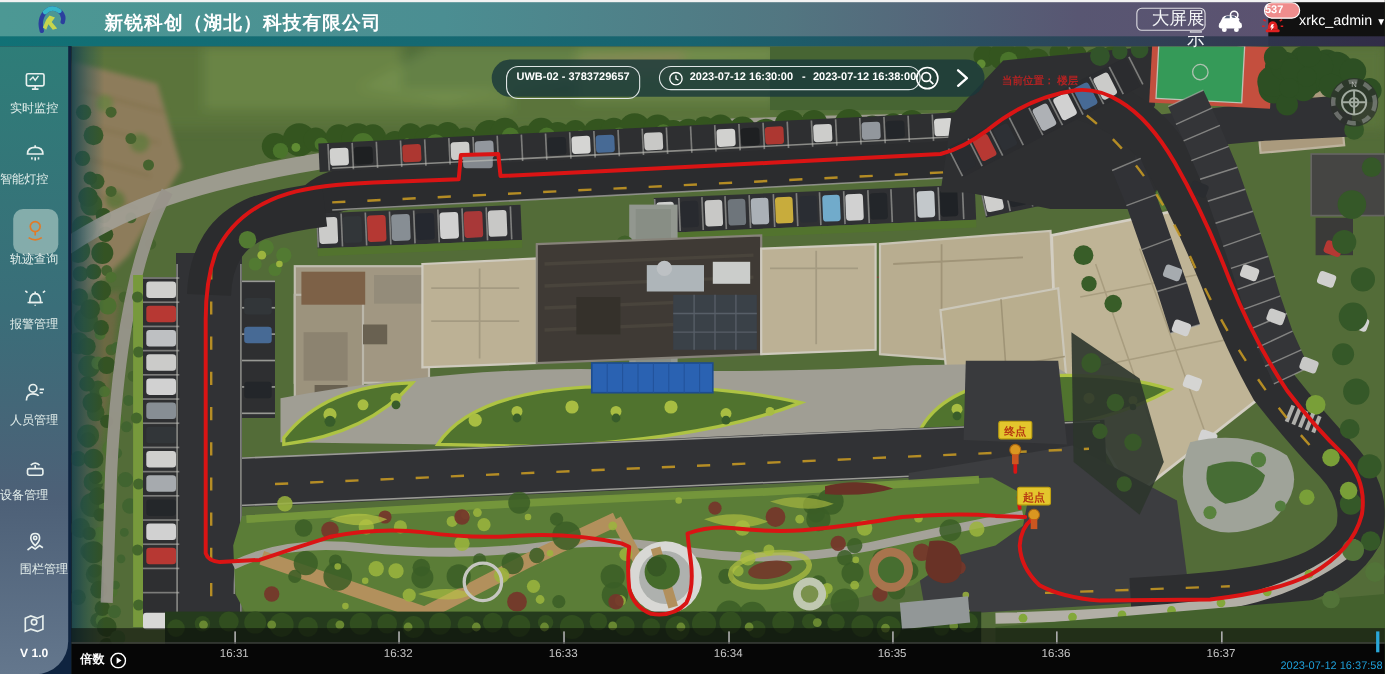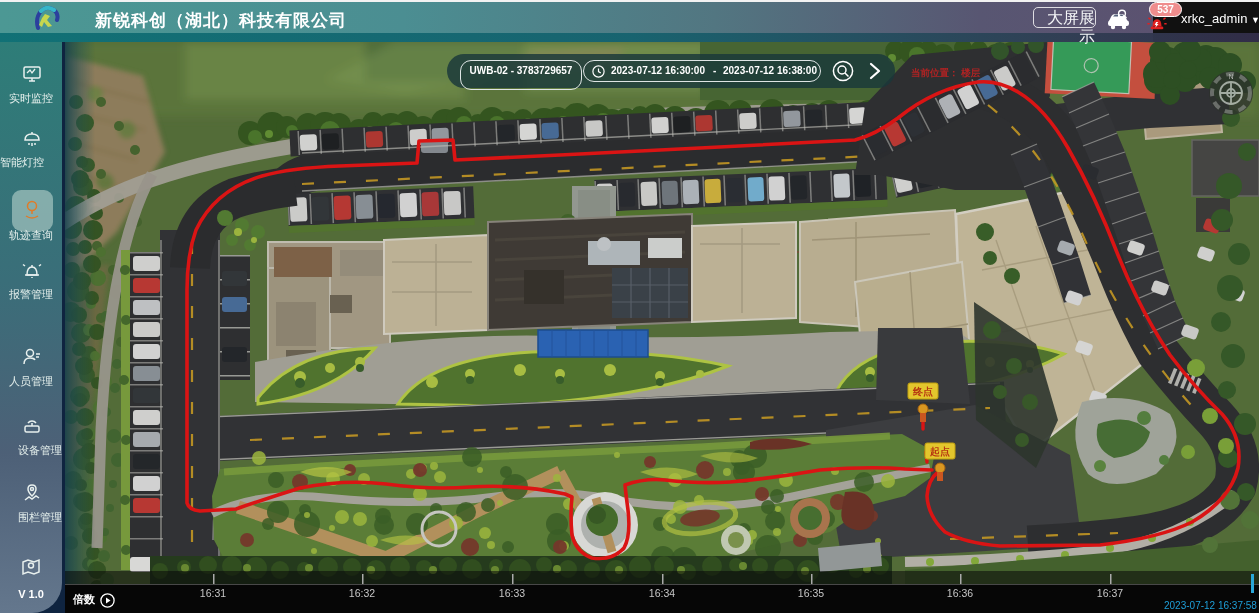--- a/index.html
+++ b/index.html
@@ -872,21 +872,21 @@
     <path d="M19.5 7 L21.5 9" stroke="#fff" stroke-width="1.4"></path>
   </svg>
 
   <svg class="abs" style="left:1147px;top:12px" width="20" height="20" viewBox="0 0 22 22">
     <path d="M6 16 Q6 8 11 8 Q16 8 16 16 Z" fill="#e02020"></path>
     <rect x="4" y="16" width="14" height="3" rx="1.5" fill="#e02020"></rect>
     <path d="M11 5 v-3 M4 8 l-2.4 -1.6 M18 8 l2.4 -1.6 M3 13 h-2.6 M19 13 h2.6" stroke="#e02020" stroke-width="1.6"></path>
     <path d="M10 11 l2.5 0 -1.8 2.2 2 0 -3.6 4 1 -3 -1.6 0 z" fill="#fff"></path>
   </svg>
 
-  <div class="abs" style="left:1149px;top:2px;width:33px;height:15px;background:#ef8d8d;border:1px solid #fff;border-radius:8px;color:#fff;font-size:10px;font-weight:bold;text-align:center;line-height:13px">537</div>
+  <div class="abs" style="left:1149px;top:2px;width:33px;height:15px;background:#ef8d8d;border:1px solid #fff;border-radius:8px;color:#fff;font-size:10px;font-weight:bold;text-align:left;line-height:13px">537</div>
 
   <div class="abs" style="left:1181px;top:11px;font-size:13px;color:#fff;white-space:nowrap">xrkc_admin <span style="font-size:9px">▼</span></div>
 </div>
 
 <div class="abs" style="left:0;top:42px;width:65px;height:571px;background:#0f2440"></div>
 
 <div class="abs" style="left:0;top:42px;width:62px;height:571px;border-bottom-right-radius:30px;background:linear-gradient(180deg,#2e7d78 0%,#3a6e79 42%,#4d6077 72%,#64778d 100%)">
 <div class="abs" style="left:21px;top:21px"><svg width="22" height="22" viewBox="0 0 22 22" fill="none" stroke="#e8f0ee" stroke-width="1.5">
         <rect x="3" y="4" width="16" height="11" rx="1.5"></rect>
         <path d="M6 10 l3 -3 2 3 3 -4" stroke-width="1.3"></path>
@@ -913,39 +913,39 @@
     <div class="abs" style="left:21px;top:304px"><svg width="22" height="22" viewBox="0 0 22 22" fill="none" stroke="#e8f0ee" stroke-width="1.5">
         <circle cx="9" cy="7" r="3.5"></circle>
         <path d="M3 18 q0 -6 6 -6 q4 0 5 2"></path>
         <path d="M15 8 h4 M15 11 h3"></path>
       </svg></div>
     <div class="abs" style="left:0;top:332px;width:62px;text-align:center;color:#e4efec;font-size:11px">人员管理</div>
     <div class="abs" style="left:21px;top:373px"><svg width="22" height="22" viewBox="0 0 22 22" fill="none" stroke="#e8f0ee" stroke-width="1.5">
         <rect x="4" y="11" width="14" height="6" rx="1.5"></rect>
         <path d="M11 11 V8 M7 8 a5 5 0 0 1 8 0"></path>
       </svg></div>
-    <div class="abs" style="left:0;top:401px;width:62px;text-align:right;color:#e4efec;font-size:11px">设备管理</div>
+    <div class="abs" style="left:0;top:401px;width:62px;text-align:left;color:#e4efec;font-size:11px">设备管理</div>
     <div class="abs" style="left:21px;top:440px"><svg width="22" height="22" viewBox="0 0 22 22" fill="none" stroke="#e8f0ee" stroke-width="1.5">
         <path d="M11 3 q4 0 4 4 q0 3 -4 7 q-4 -4 -4 -7 q0 -4 4 -4 Z"></path>
         <circle cx="11" cy="7" r="1.5"></circle>
         <path d="M4 18 l4 -3 3 2 4 -3 3 2"></path>
       </svg></div>
     <div class="abs" style="left:0;top:468px;width:62px;text-align:right;color:#e4efec;font-size:11px">围栏管理</div>
     <div class="abs" style="left:20px;top:514px"><svg width="22" height="22" viewBox="0 0 22 22" fill="none" stroke="#e8f0ee" stroke-width="1.5">
         <path d="M3 6 l5 -2 6 2 5 -2 v12 l-5 2 -6 -2 -5 2 Z"></path>
         <path d="M11 8 m0 -1 a2.5 2.5 0 1 1 0 5 a2.5 2.5 0 1 1 0 -5"></path>
       </svg></div>
     <div class="abs" style="left:0;top:546px;width:62px;text-align:center;color:#fff;font-size:11px;font-weight:bold">V 1.0</div>
 </div>
 
 <div class="abs" style="left:447px;top:54px;width:448px;height:34px;background:rgba(26,56,58,0.82);border-radius:17px">
 
   <div class="abs" style="left:13px;top:6px;width:122px;height:30px;border:1px solid #dfe5e5;border-radius:11px;color:#fff;font-size:10px;font-weight:bold;text-align:center;line-height:20px;white-space:nowrap">UWB-02 - 3783729657</div>
 
-  <div class="abs" style="left:136px;top:6px;width:238px;height:22px;border:1px solid #dfe5e5;border-radius:11px;color:#fff;font-size:10px;font-weight:bold;line-height:20px;white-space:nowrap">
+  <div class="abs" style="left:152px;top:6px;width:238px;height:22px;border:1px solid #dfe5e5;border-radius:11px;color:#fff;font-size:10px;font-weight:bold;line-height:20px;white-space:nowrap">
      <svg class="abs" style="left:8px;top:4px" width="13" height="13" viewBox="0 0 13 13">
         <circle cx="6.5" cy="6.5" r="5.6" fill="none" stroke="#fff" stroke-width="1.2"></circle>
         <path d="M6.5 3.4 v3.2 l2.3 1.4" fill="none" stroke="#fff" stroke-width="1.2"></path>
       </svg>
      <span class="abs" style="left:27px">2023-07-12 16:30:00</span>
      <span class="abs" style="left:129px">-</span>
      <span class="abs" style="left:139px">2023-07-12 16:38:00</span>
   </div>
 
   <svg class="abs" style="left:385px;top:6px" width="22" height="22" viewBox="0 0 22 22">

